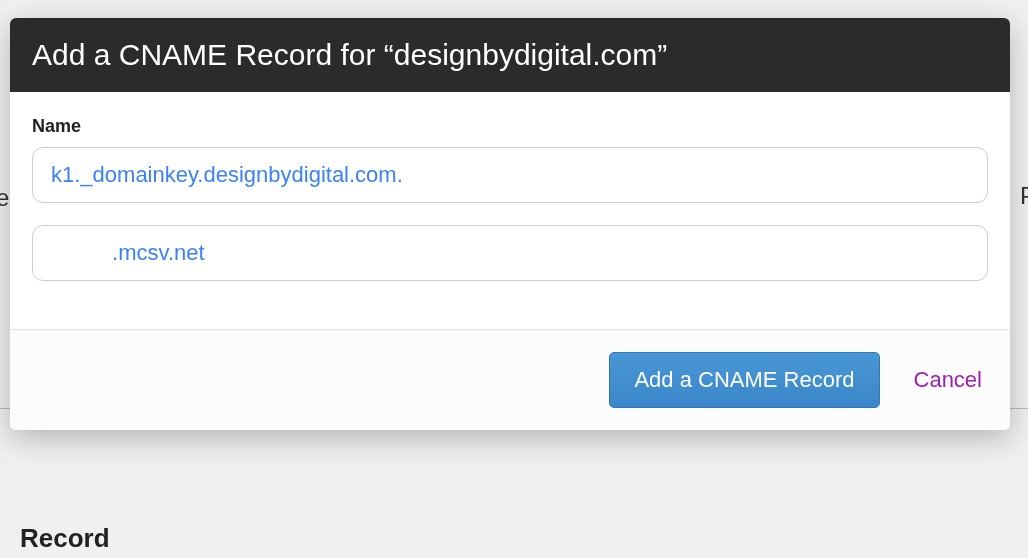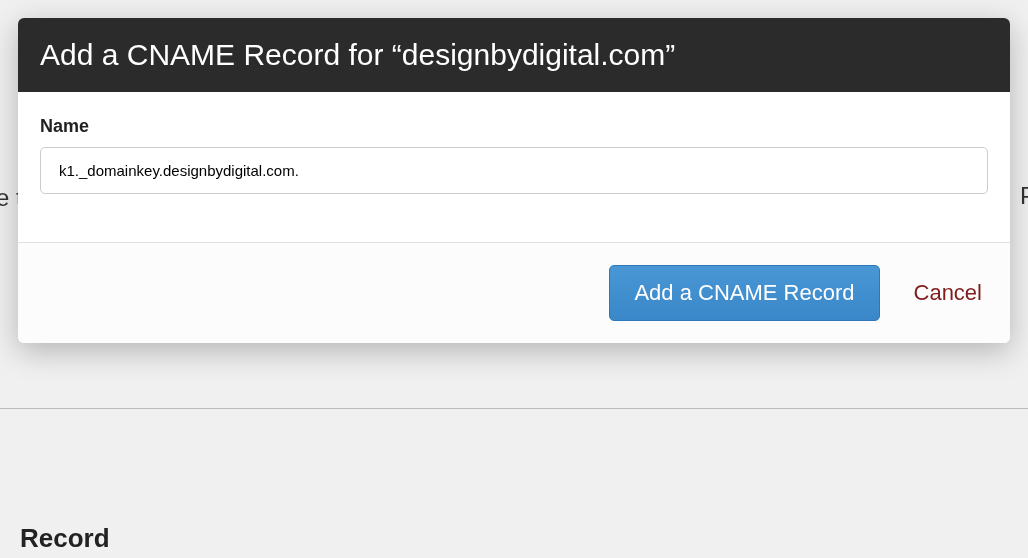--- a/index.html
+++ b/index.html
@@ -50,21 +50,21 @@
       position: absolute;
       left: 0;
       right: 0;
       top: 408px;
       height: 1px;
       background: #bbb;
     }
     .modal {
       position: absolute;
       top: 18px;
-      left: 18px;
+      left: 10px;
       right: 18px;
       background: #fff;
       border-radius: 6px;
       box-shadow: 0 8px 30px rgba(0,0,0,0.25);
       overflow: hidden;
     }
     .modal-header {
       background: #2b2b2b;
       color: #fff;
       padding: 20px 22px;
@@ -80,24 +80,24 @@
     .field-label {
       font-size: 18px;
       font-weight: 700;
       color: #222;
       margin-bottom: 10px;
       display: block;
     }
     .text-input {
       width: 100%;
       padding: 14px 18px;
-      font-size: 15px;
-      color: #000000;
+      font-size: 22px;
+      color: #3b82f6;
       border: 1px solid #ccc;
-      border-radius: 5px;
+      border-radius: 11px;
       background: #fff;
       font-family: inherit;
     }
     .modal-footer {
       border-top: 1px solid #e2e2e2;
       background: #fcfcfc;
       padding: 22px 24px;
       display: flex;
       justify-content: flex-end;
       align-items: center;
@@ -111,21 +111,21 @@
       padding: 14px 24px;
       font-size: 22px;
       border-radius: 5px;
       cursor: pointer;
       font-family: inherit;
       margin-left: 19px;
     }
     .btn-cancel {
       background: none;
       border: none;
-      color: #7f1d1d;
+      color: #a21caf;
       font-size: 22px;
       cursor: pointer;
       font-family: inherit;
       padding: 8px 4px;
     }
   </style>
 </head>
 <body>
 
 <div class="backdrop">
@@ -137,19 +137,20 @@
 </div>
 
 <div class="modal">
   <div class="modal-header">Add a CNAME Record for “designbydigital.com”</div>
   <div class="modal-body">
     <div class="field-group">
       <label class="field-label">Name</label>
       <input type="text" class="text-input" value="k1._domainkey.designbydigital.com." style="">
     </div>
     <div class="field-group">
+      <input type="text" class="text-input" value="          .mcsv.net" style="">
     </div>
   </div>
   <div class="modal-footer">
     <button class="btn-primary">Add a CNAME Record</button>
     <button class="btn-cancel">Cancel</button>
   </div>
 </div>
 
 </body></html>

